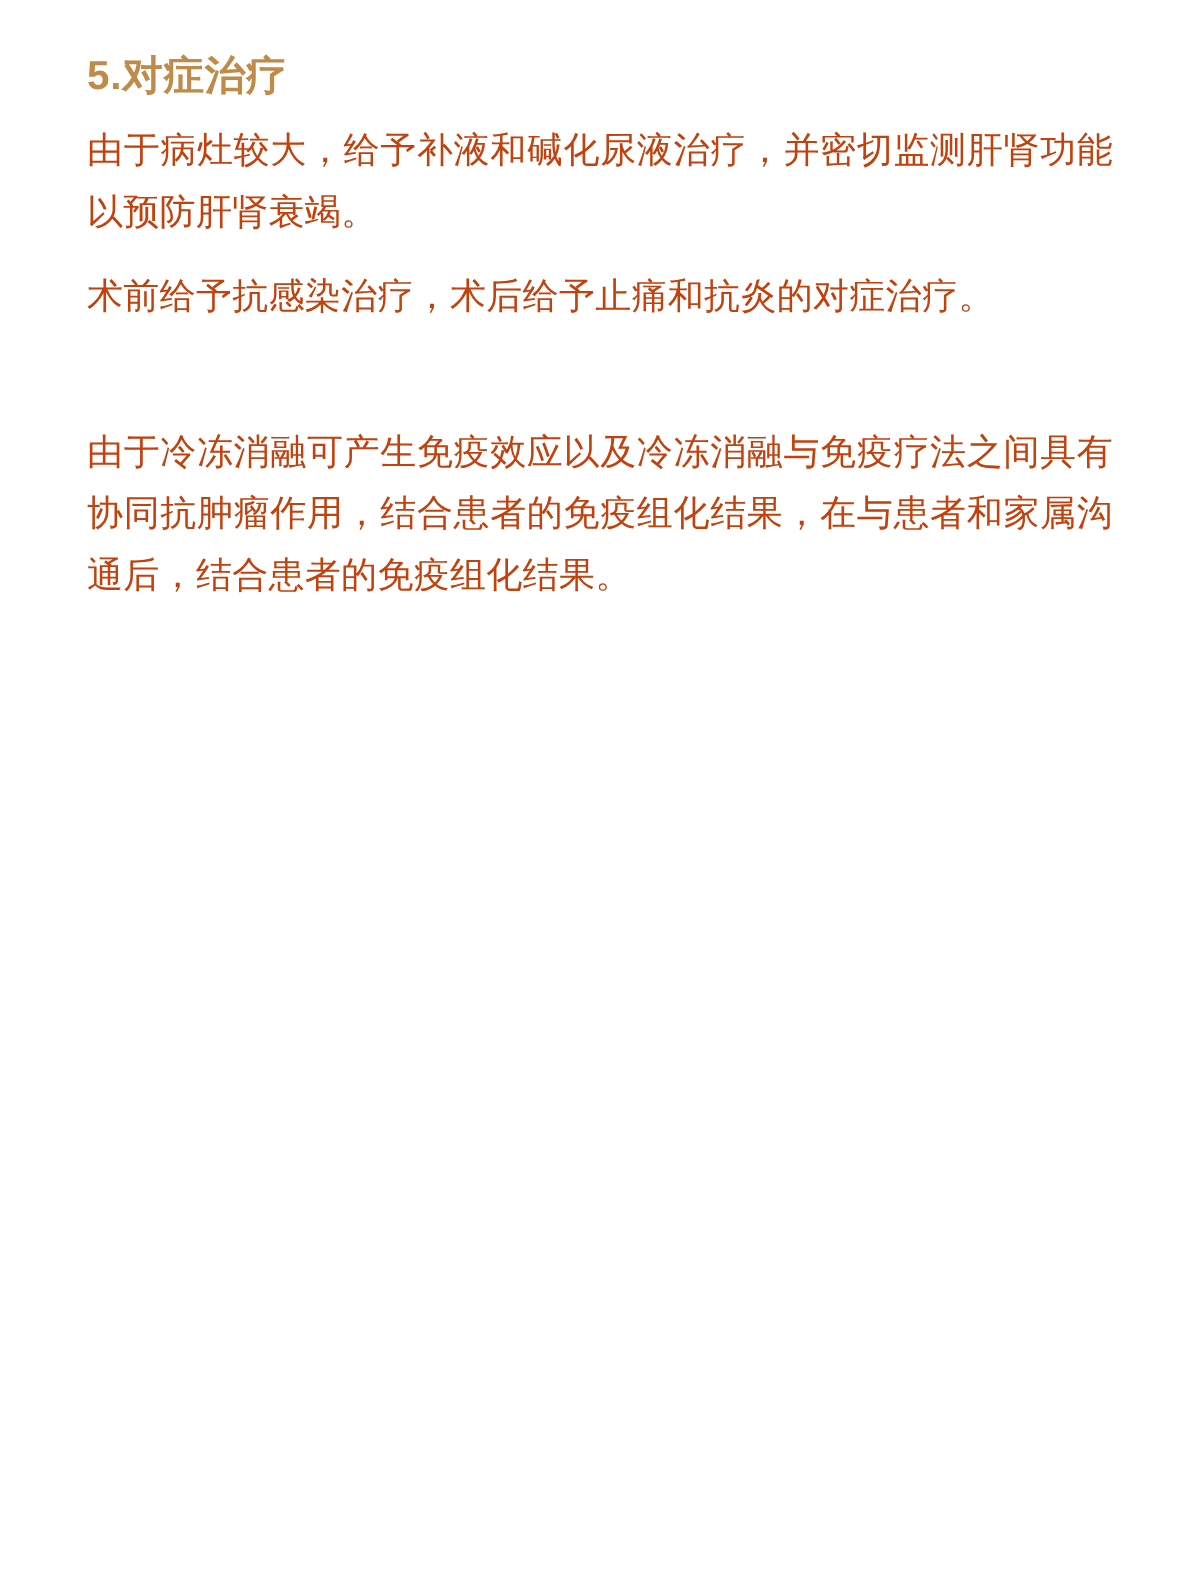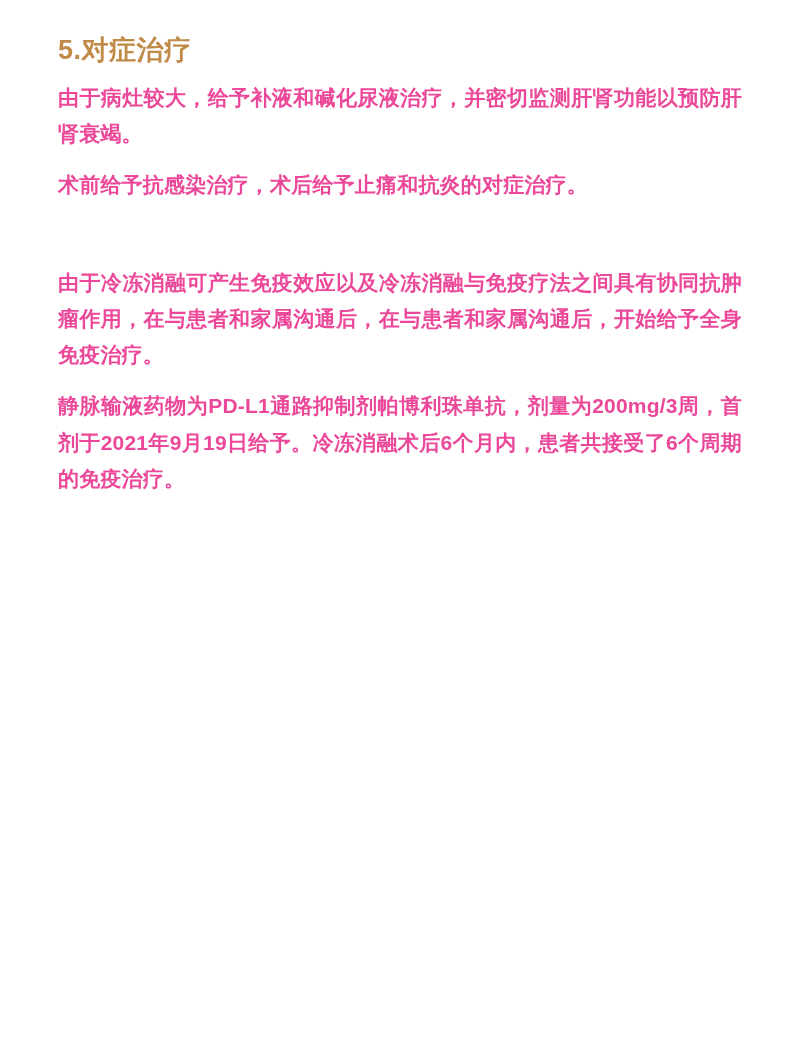--- a/index.html
+++ b/index.html
@@ -30,45 +30,43 @@
   }
   .section-heading {
     font-size: 27px;
     font-weight: bold;
     color: #c08b48;
     letter-spacing: 0.5px;
     line-height: 1.4;
     margin: 0 0 10px 0;
   }
   .para {
-    font-size: 21px;
+    font-size: 24px;
     line-height: 1.72;
-    color: #ec4899;
+    color: #c2410c;
     margin: 0;
     letter-spacing: 0.2px;
     text-align: justify;
     text-justify: inter-ideograph;
-    font-weight: bold;
   }
   .para + .para {
     margin-top: 15px;
   }
   .para-gap {
     margin-top: 44px;
   }
 </style>
 </head>
 <body>
 
 <div class="page">
 
   <div class="section">
     <h2 class="section-heading">5.对症治疗</h2>
     <p class="para">由于病灶较大，给予补液和碱化尿液治疗，并密切监测肝肾功能以预防肝肾衰竭。</p>
     <p class="para">术前给予抗感染治疗，术后给予止痛和抗炎的对症治疗。</p>
   </div>
 
   <div class="section">
-    <p class="para">由于冷冻消融可产生免疫效应以及冷冻消融与免疫疗法之间具有协同抗肿瘤作用，在与患者和家属沟通后，在与患者和家属沟通后，开始给予全身免疫治疗。</p>
-    <p class="para para-gap">静脉输液药物为PD-L1通路抑制剂帕博利珠单抗，剂量为200mg/3周，首剂于2021年9月19日给予。冷冻消融术后6个月内，患者共接受了6个周期的免疫治疗。</p>
+    <p class="para">由于冷冻消融可产生免疫效应以及冷冻消融与免疫疗法之间具有协同抗肿瘤作用，结合患者的免疫组化结果，在与患者和家属沟通后，结合患者的免疫组化结果。</p>
   </div>
 
 </div>
 
 </body></html>

